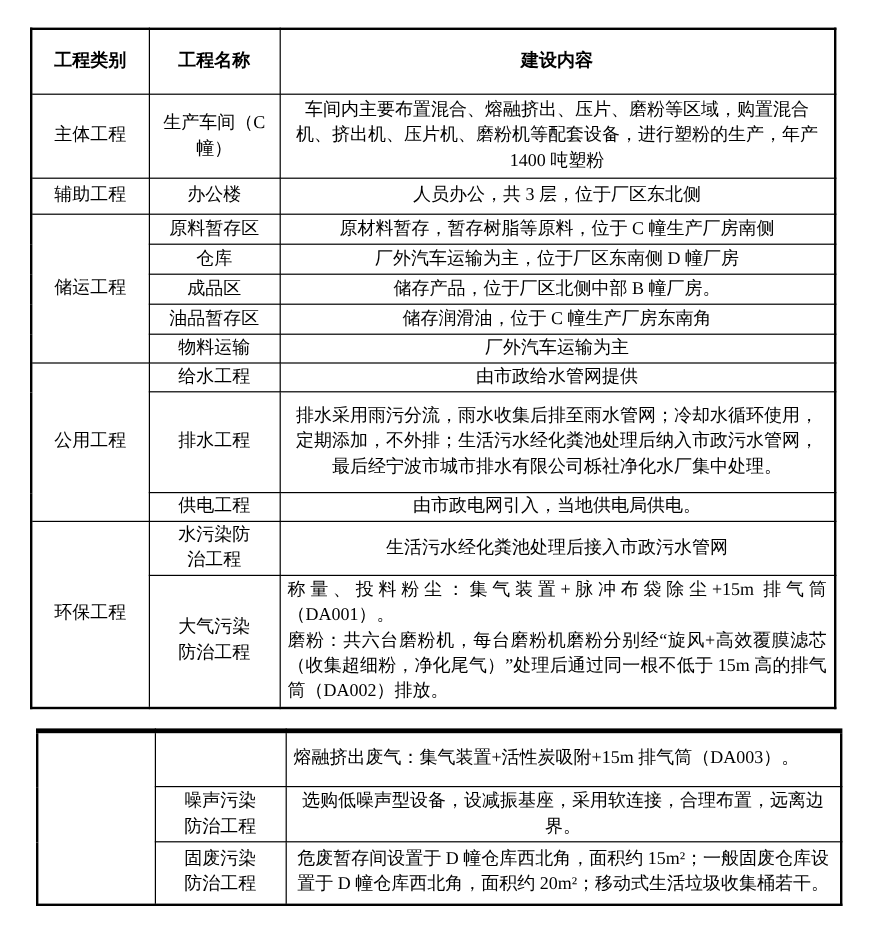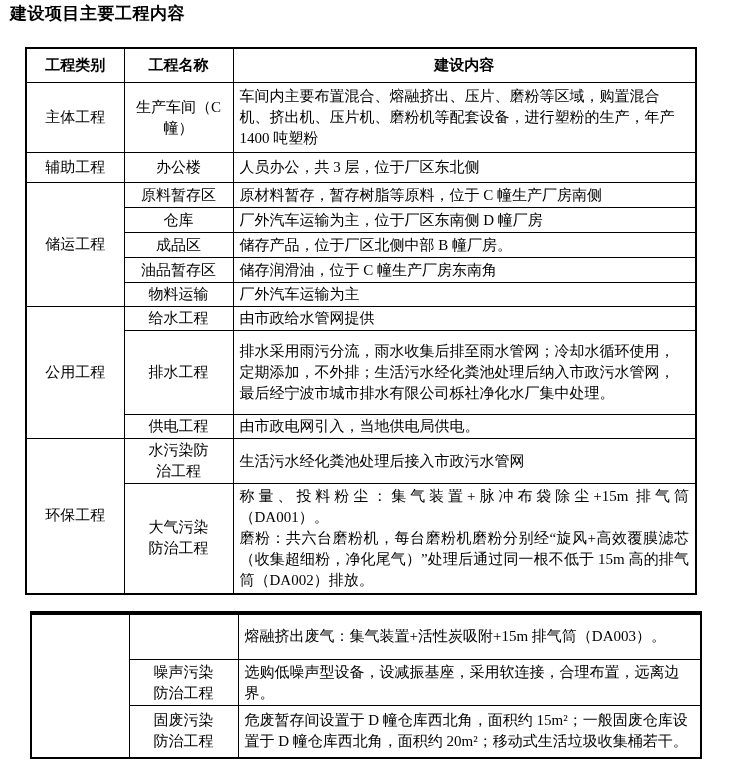--- a/index.html
+++ b/index.html
@@ -43,38 +43,37 @@
     font-size: 15px;
     line-height: 21px;
     vertical-align: middle;
     padding: 1px 6px;
     white-space: pre-line;
     overflow: hidden;
   }
   table.works th {
     font-weight: bold;
     text-align: center;
-    padding: 6px 2px;
+    padding: 16px 2px;
   }
   td.cat-cell, td.name-cell {
     text-align: center;
     padding: 1px 3px;
   }
-  td.content-cell { text-align: left; }
+  td.content-cell { text-align: center; }
   td.content-cell.align-left {
     text-align: justify;
     text-justify: inter-character;
   }
 </style>
 </head>
 <body>
 
 <div class="page">
 
-  <div class="doc-title">建设项目主要工程内容</div>
 
   <table class="works" id="table-main">
     <colgroup>
       <col class="c-category">
         <col class="c-name">
         <col class="c-content">
     </colgroup>
     <tbody>
         <tr style="height:28px">
       <th>工程类别</th>

